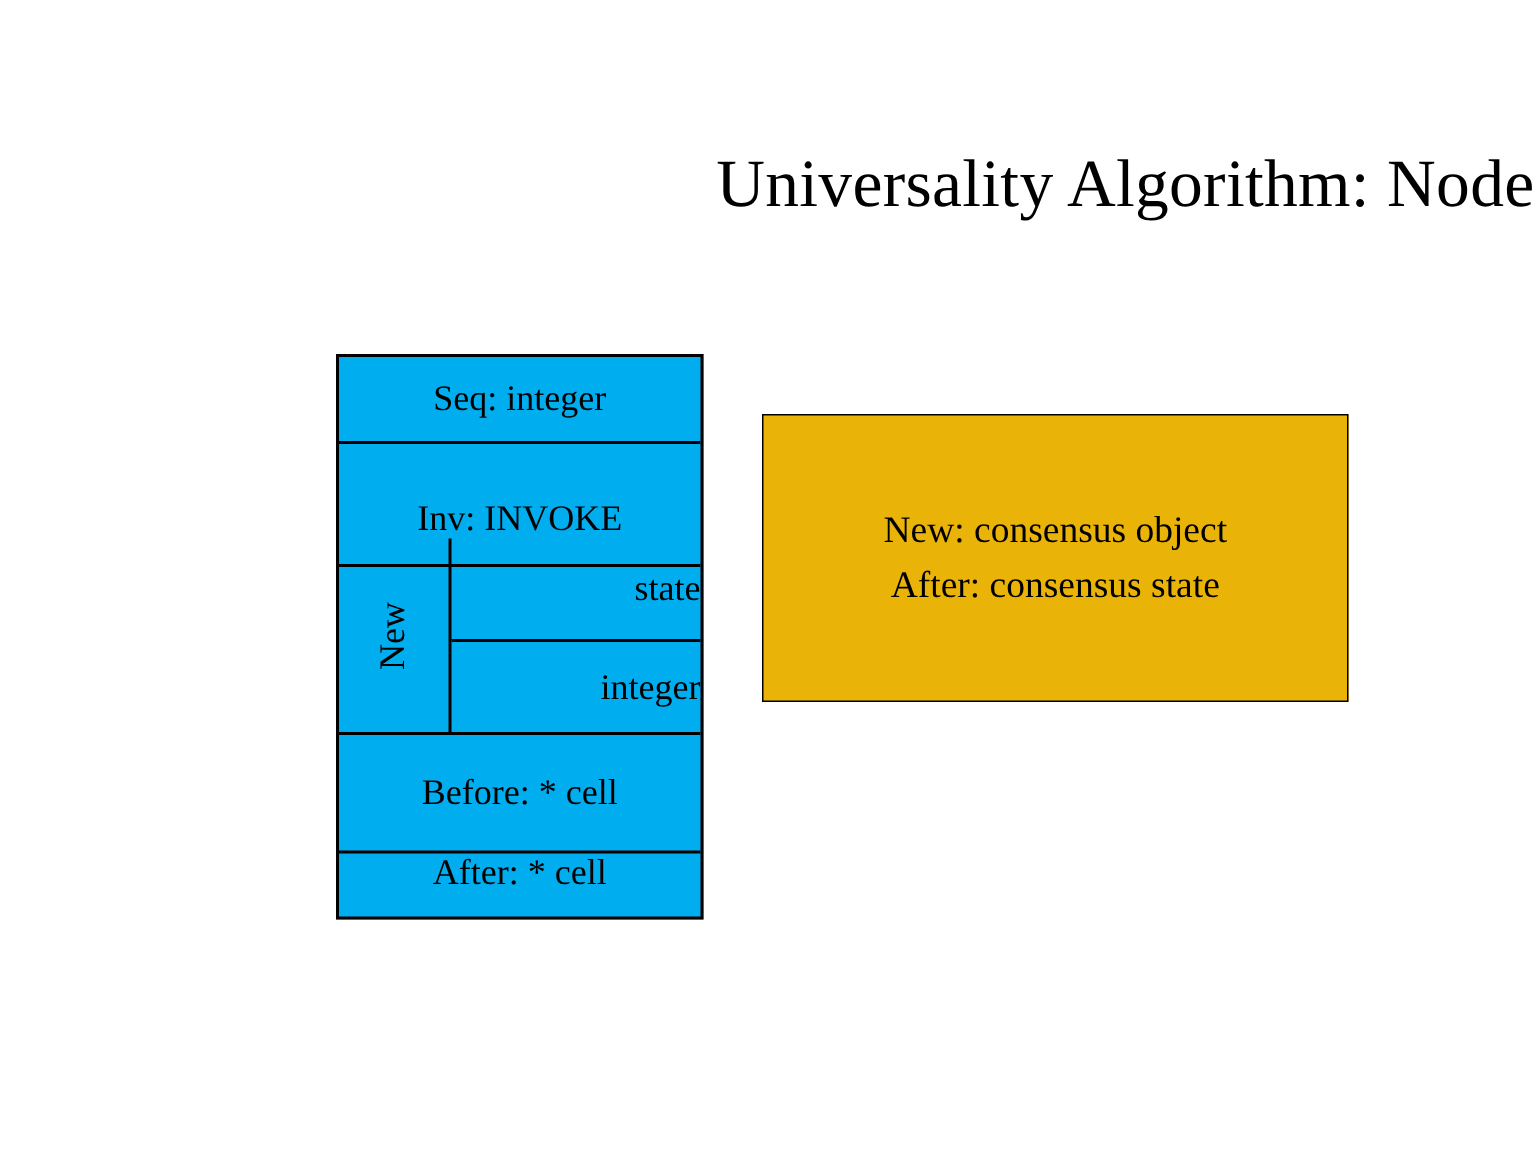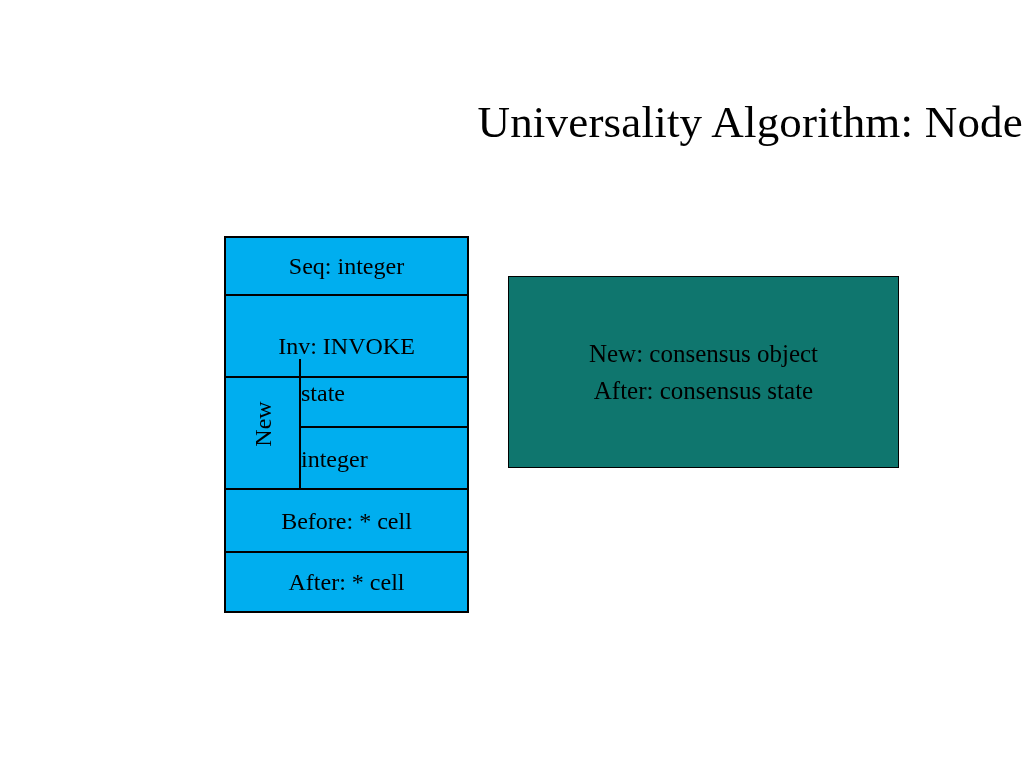--- a/index.html
+++ b/index.html
@@ -60,21 +60,21 @@
     white-space: nowrap;
   }
   .node-row.has-rule {
     border-bottom: 2px solid #000000;
   }
 
   
   #row-seq      { top: 0px;   height: 58px; }
   #row-inv      { top: 58px;  height: 63px; margin-top: 19px; }
   #row-new      { top: 121px; height: 131px; }
-  #row-before   { top: 252px; height: 63px; }
+  #row-before   { top: 252px; height: 79px; }
   #row-after    { top: 315px; height: 58px; }
 
   
   #row-new {
     display: block;
     padding: 0;
   }
   #new-label-cell {
     position: absolute;
     left: 0;
@@ -102,38 +102,38 @@
     right: 0;
     height: 100%;
   }
   .node-subrow {
     position: absolute;
     left: 0;
     width: 100%;
     box-sizing: border-box;
     display: flex;
     align-items: center;
-    justify-content: flex-start;
+    justify-content: flex-end;
     font-size: 24px;
     line-height: 26px;
     color: #000000;
     white-space: nowrap;
   }
   #subrow-state  { top: 0px;  height: 69px; border-bottom: 2px solid #000000; }
   #subrow-result { top: 69px; height: 62px; }
 
   
   #note-box {
     position: absolute;
     left: 508px;
     top: 276px;
     width: 391px;
     height: 192px;
     box-sizing: border-box;
-    background: #0f766e;
+    background: #eab308;
     border: 1px solid #000000;
     display: flex;
     flex-direction: column;
     align-items: center;
     justify-content: center;
   }
   .note-line {
     font-size: 25px;
     line-height: 37px;
     color: #000000;

